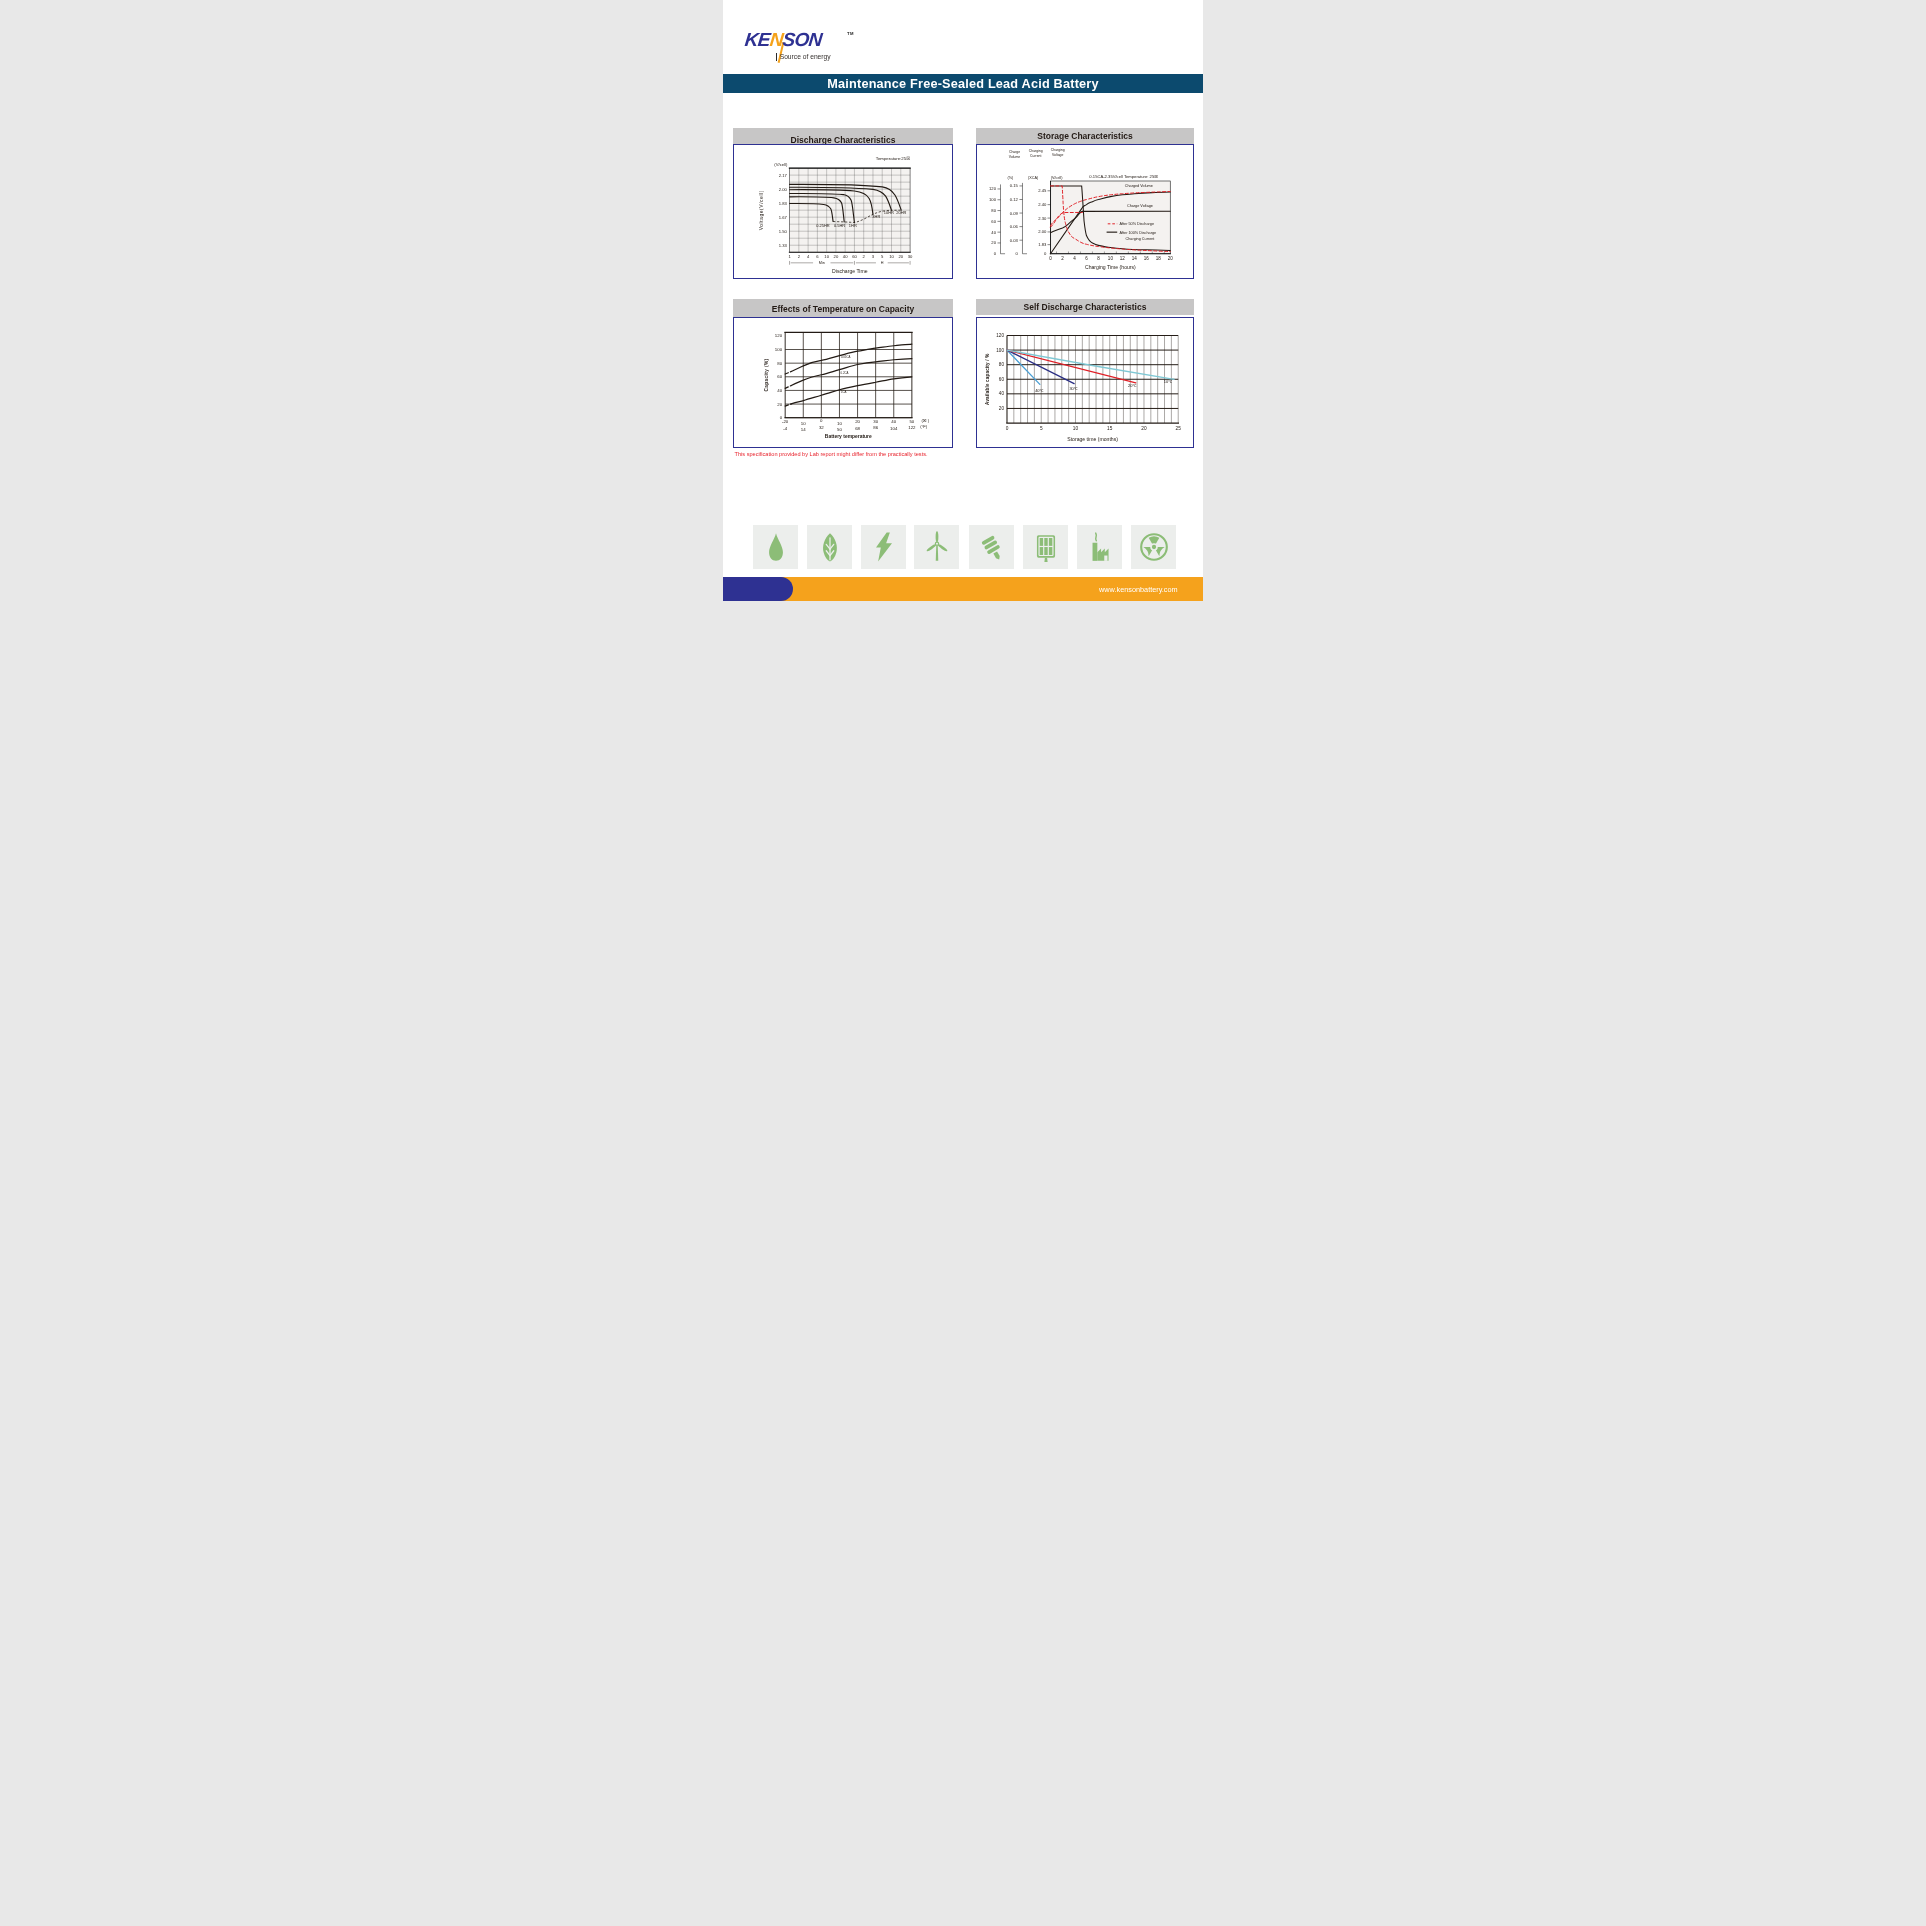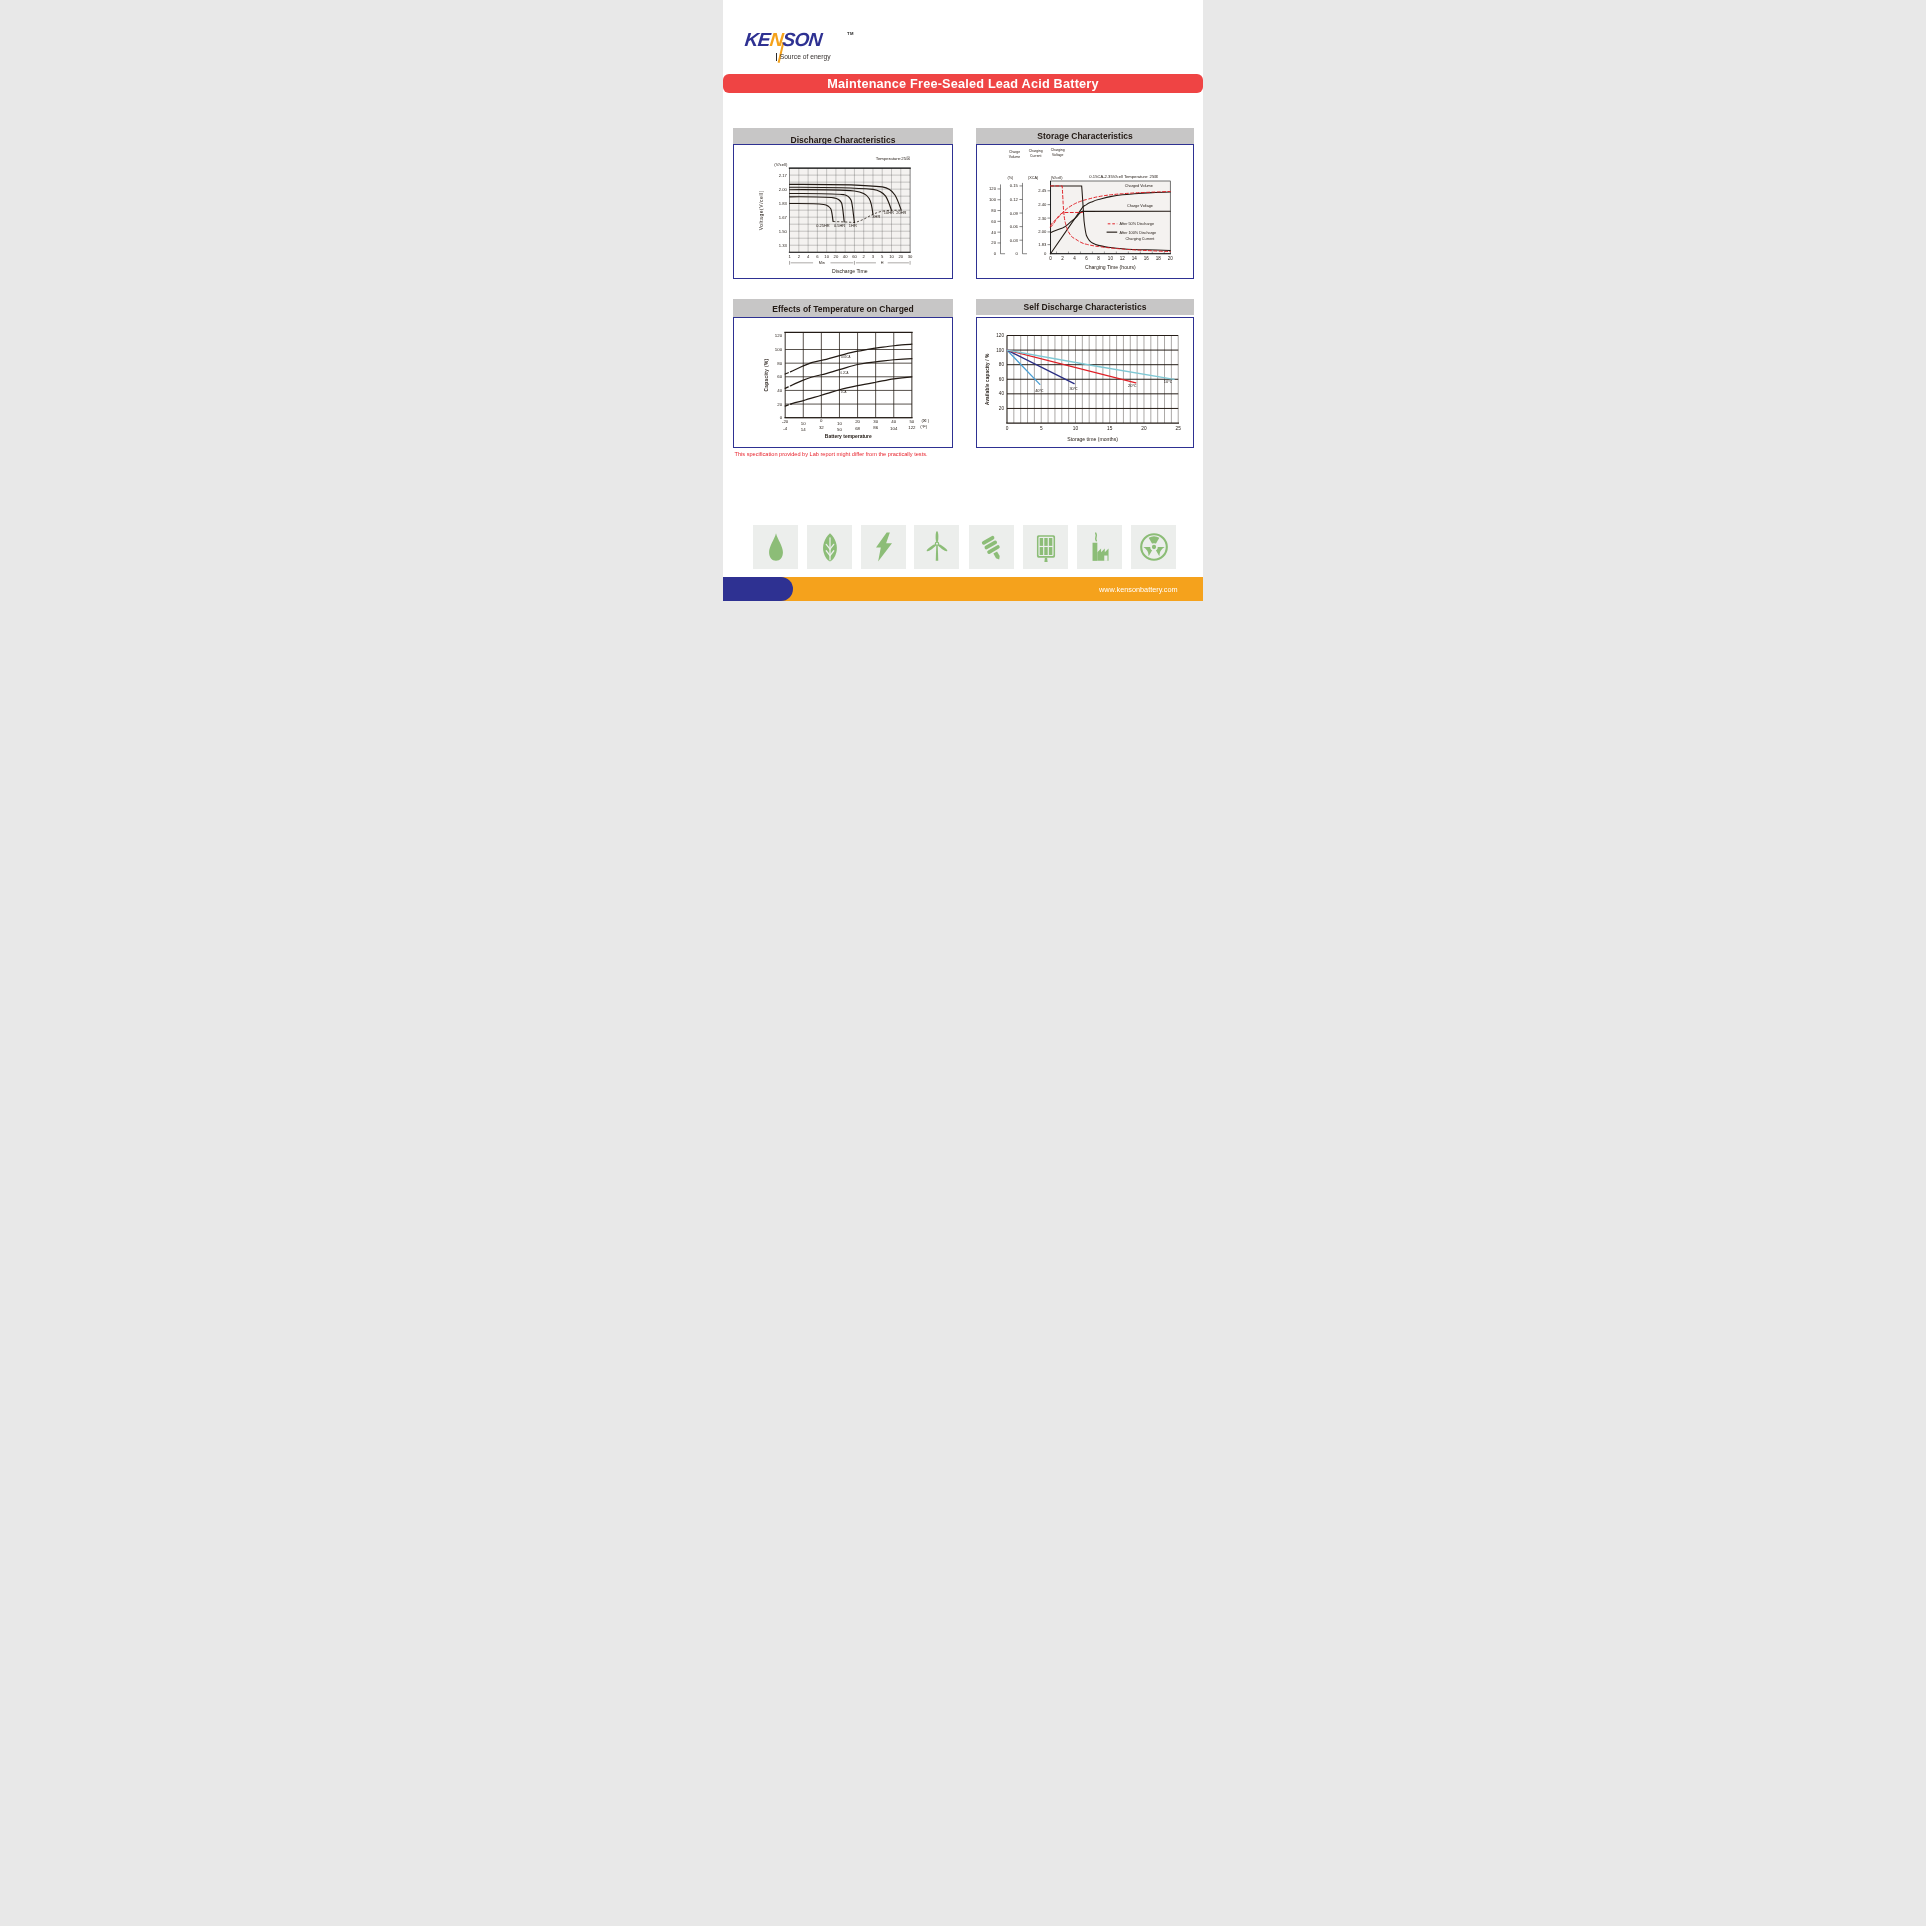--- a/index.html
+++ b/index.html
@@ -7,22 +7,22 @@
         font-family:"Liberation Sans",sans-serif;margin:0 auto;}
   
   .brand{position:absolute;left:22px;top:28.5px;font-size:19px;font-weight:bold;font-style:italic;
          letter-spacing:-0.8px;transform:skewX(-6deg);color:#2E3192;white-space:nowrap;}
   .brand .accent{color:#F5A21B;}
   .tm{position:absolute;left:124px;top:31px;font-size:4.2px;font-weight:bold;color:#1a1a1a;letter-spacing:0.4px;}
   .brand-slash{position:absolute;left:57px;top:42px;width:1.9px;height:21px;background:#F5A21B;transform:rotate(13deg);}
   .tagline{position:absolute;left:53px;top:53px;font-size:6.7px;color:#35302E;
            border-left:0.8px solid #2b2b2b;padding-left:2.7px;line-height:1.15;}
   
-  .banner{position:absolute;left:0;top:74px;width:480px;height:19px;background:#ef4444;
-          display:flex;align-items:center;justify-content:center;border-radius:6px;}
+  .banner{position:absolute;left:0;top:74px;width:480px;height:19px;background:#0c4a6e;
+          display:flex;align-items:center;justify-content:center;}
   .banner span{color:#fff;font-size:12.7px;font-weight:bold;letter-spacing:0.2px;}
   
   .panel-header{position:absolute;background:#C7C6C6;display:flex;align-items:center;justify-content:center;
           font-weight:bold;font-size:8.5px;color:#231A15;}
   .panel-body{position:absolute;background:#ffffff;border:0.6px solid #2E3192;box-sizing:border-box;}
   .panel-body svg{display:block;width:100%;height:100%;}
   svg text{font-family:"Liberation Sans",sans-serif;fill:#221A14;}
   .note{position:absolute;left:11.6px;top:451px;font-size:5.6px;color:#E8232D;}
   
   .iconbox{position:absolute;top:525px;width:45px;height:44px;background:#ECEEEC;
@@ -48,21 +48,21 @@
     <span>Maintenance Free-Sealed Lead Acid Battery</span>
   </div>
 
   <div class="panel-header" style="left:10px;top:128px;width:220px;height:24px;">
     <span>Discharge Characteristics</span>
   </div>
   <div class="panel-header" style="left:253px;top:128px;width:218px;height:16px;">
     <span>Storage Characteristics</span>
   </div>
   <div class="panel-header" style="left:10px;top:299px;width:220px;height:19px;">
-    <span>Effects of Temperature on Charged</span>
+    <span>Effects of Temperature on Capacity</span>
   </div>
   <div class="panel-header" style="left:253px;top:299px;width:218px;height:16px;">
     <span>Self Discharge Characteristics</span>
   </div>
 
   <div class="panel-body" style="left:10px;top:144px;width:220px;height:135px;">
     <svg viewBox="0 0 572 351">
       <rect x="145" y="61" width="318" height="222" fill="#F4F2F0"></rect>
 
       <g stroke="#3a3a3a" stroke-width="0.7">

